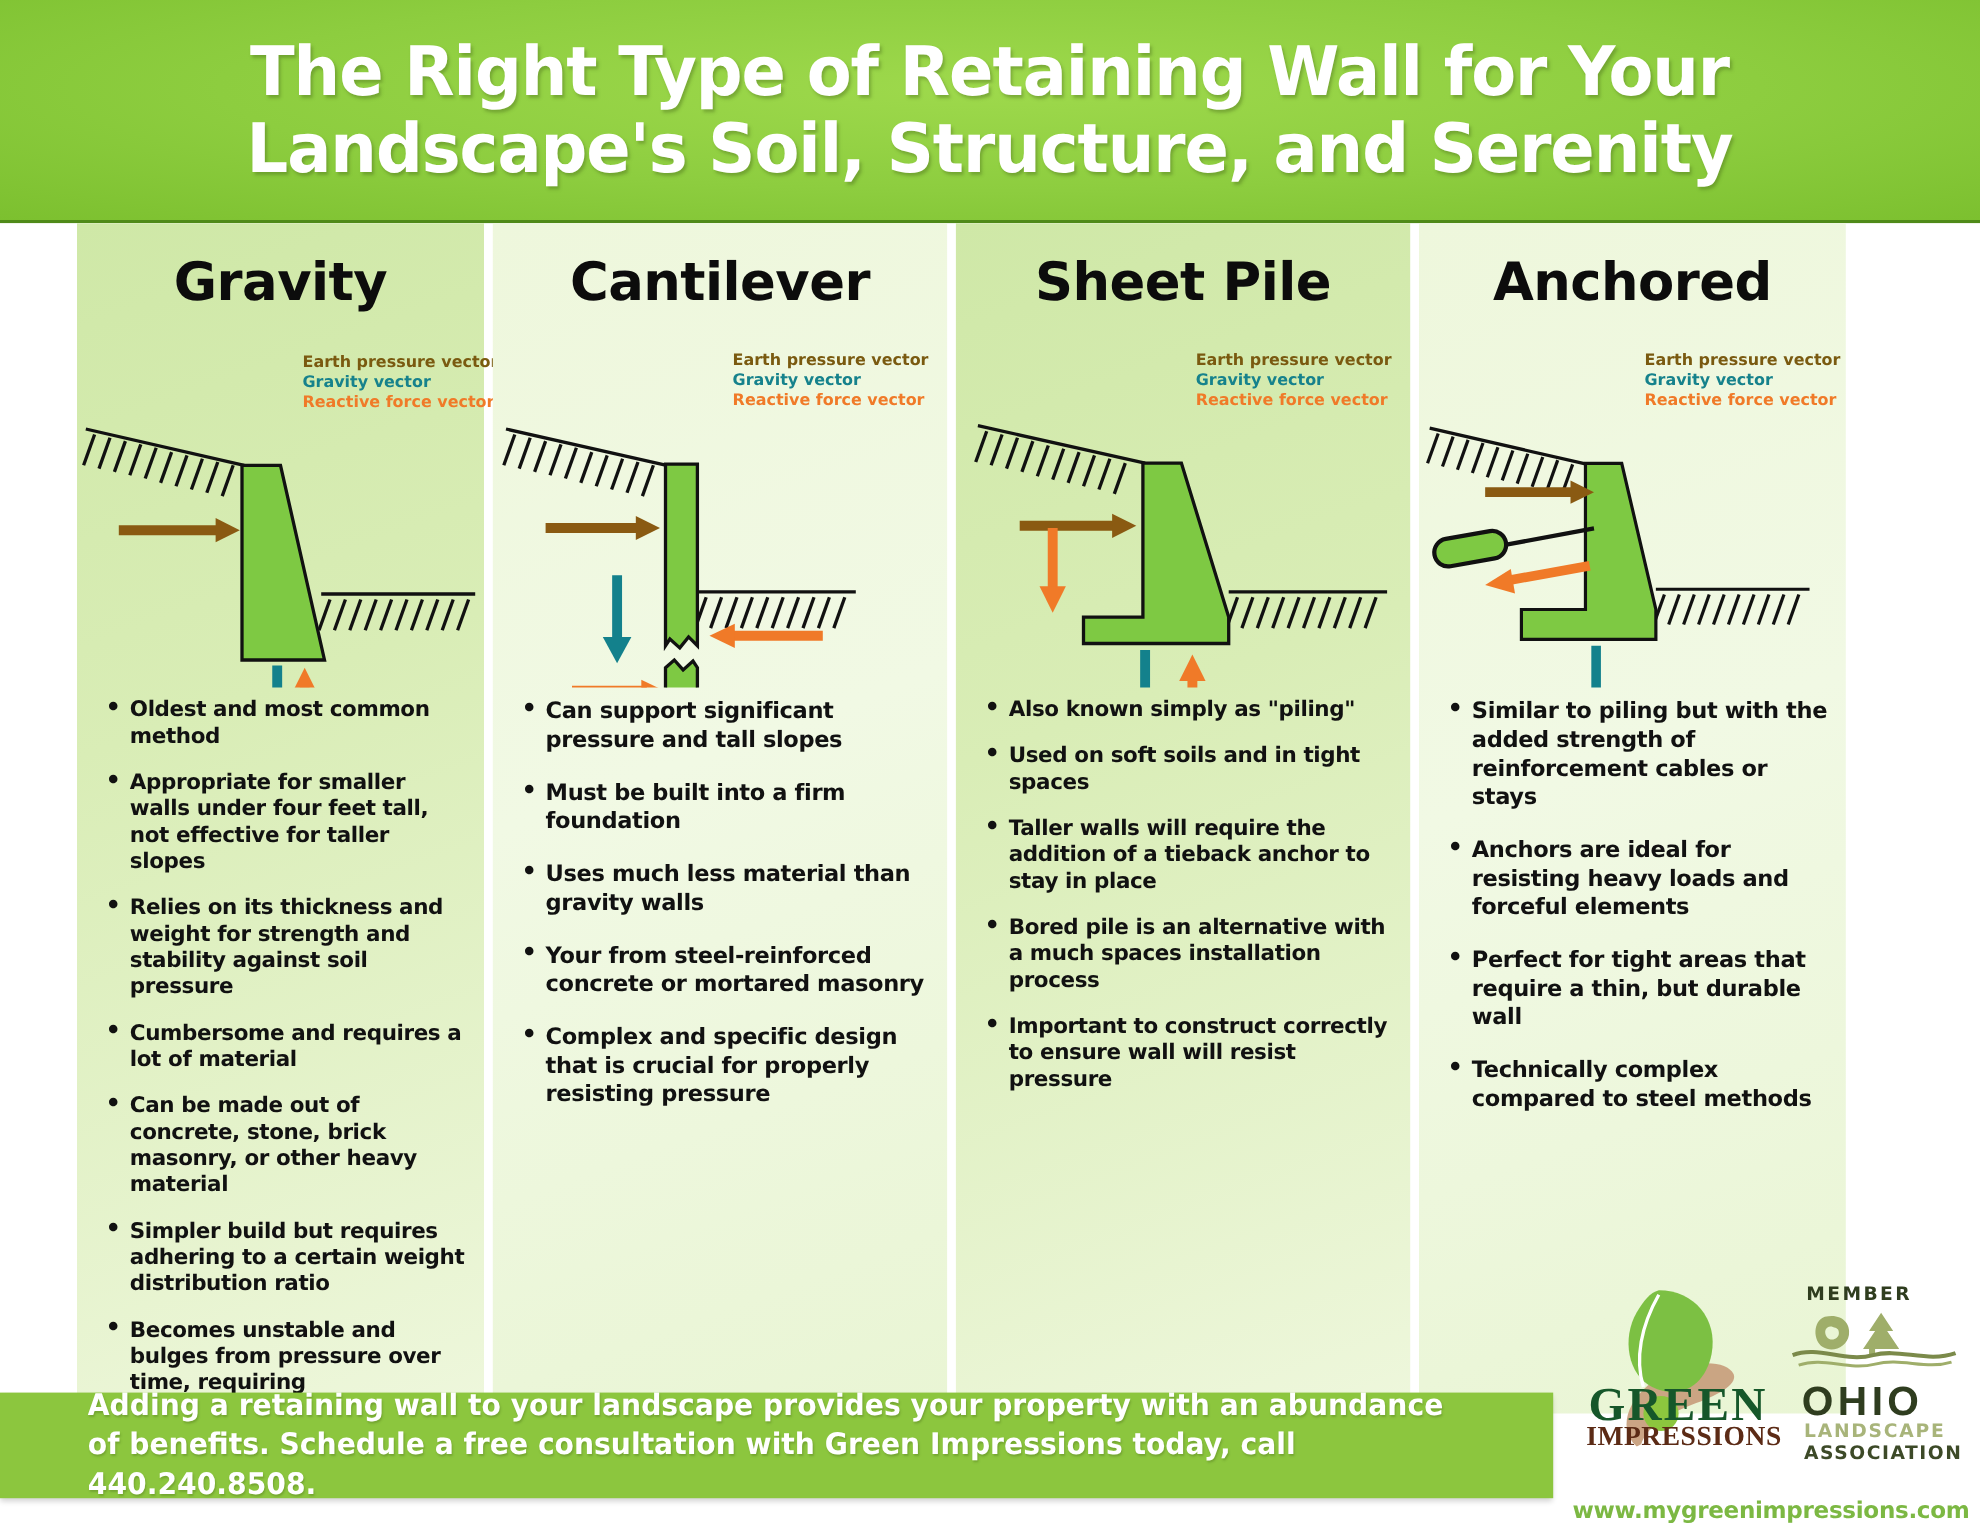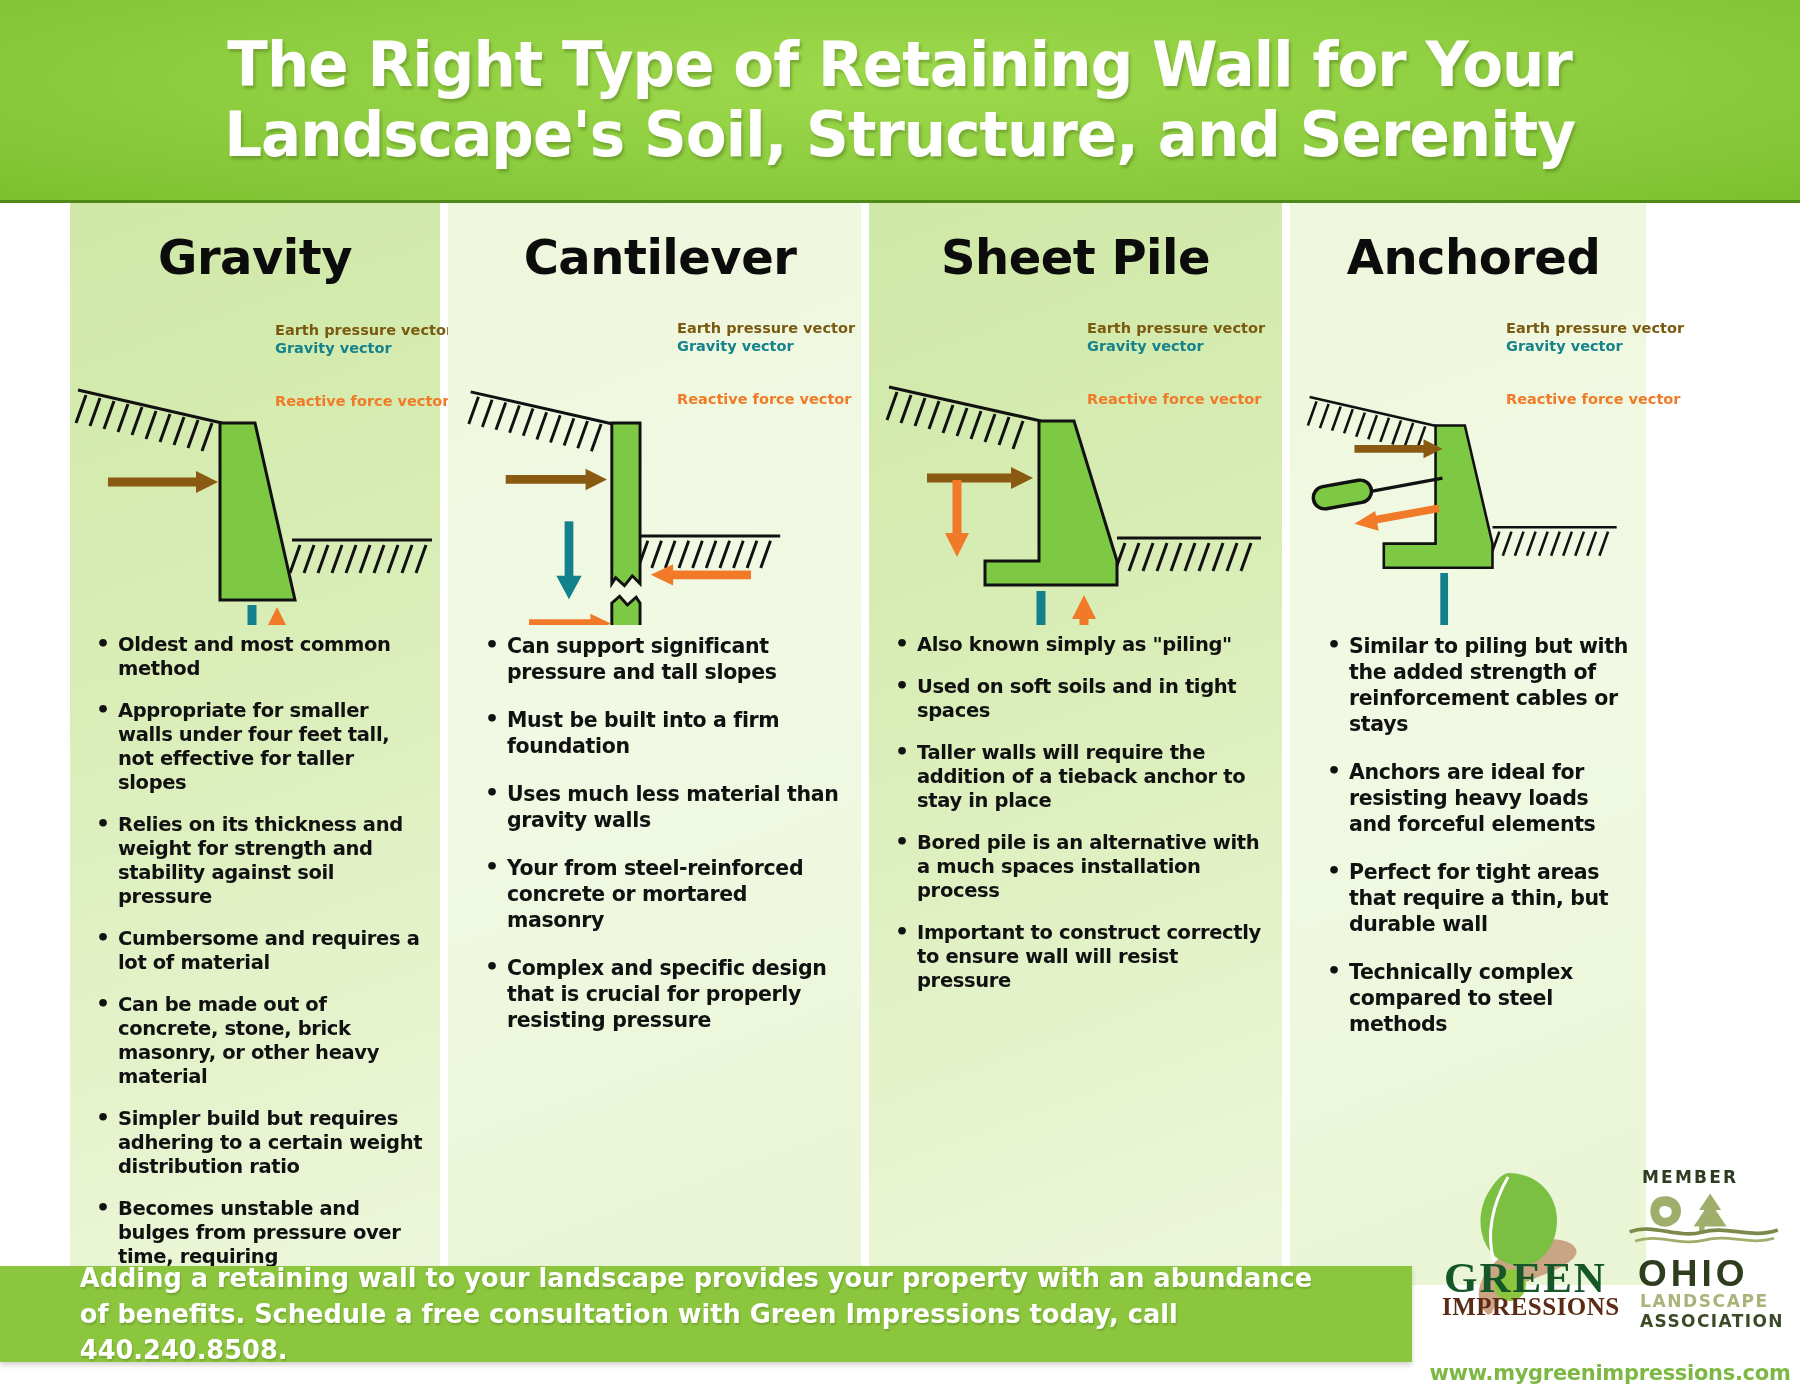--- a/index.html
+++ b/index.html
@@ -45,24 +45,23 @@
   }
   .col {
     position: relative;
     width: 413px;
     margin-right: 8px;
     background: linear-gradient(160deg, #cfe8a7 0%, #d9edb6 40%, #eef7dc 100%);
     padding-top: 8px;
   }
   .col.alt {
     background: linear-gradient(160deg, #eef7dc 0%, #f1f9e4 45%, #e9f5d4 100%);
-    padding-left: 11px;
   }
   .col:first-child { margin-left: 70px; width: 370px;}
-  .col:last-child { margin-right: 0; width: 356px; }
+  .col:last-child { margin-right: 0; width: 388px; }
 
   .col-title {
     text-align: center;
     font-family: "DejaVu Sans", sans-serif;
     font-weight: bold;
     font-size: 48px;
     color: #0c0c0c;
     letter-spacing: -0.5px;
     margin-top: 18px;
     margin-bottom: 6px;
@@ -79,21 +78,21 @@
   .legend {
     position: absolute;
     font-family: "DejaVu Sans", sans-serif;
     font-weight: bold;
     font-size: 14.5px;
     line-height: 18px;
     white-space: nowrap;
   }
   .lg-earth   { color: #7a5a10; }
   .lg-gravity { color: #16828c; }
-  .lg-react   { color: #f07a28; margin-top: 35px; }
+  .lg-react   { color: #f07a28; }
 
   
   ul.bullets {
     list-style: none;
     margin: 8px 0 0 0;
     padding: 0 14px 0 26px;
   }
   ul.bullets li {
     position: relative;
     font-family: "DejaVu Sans", sans-serif;

